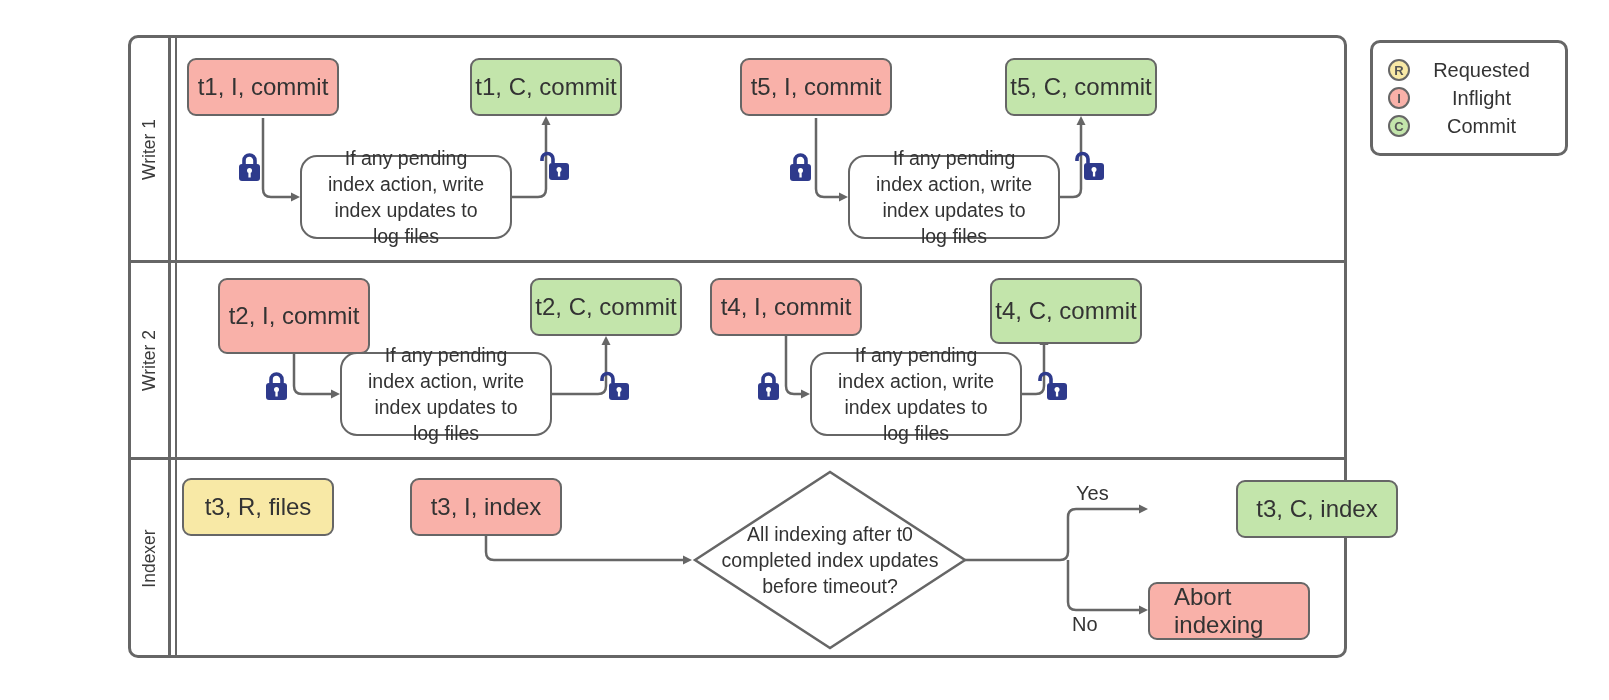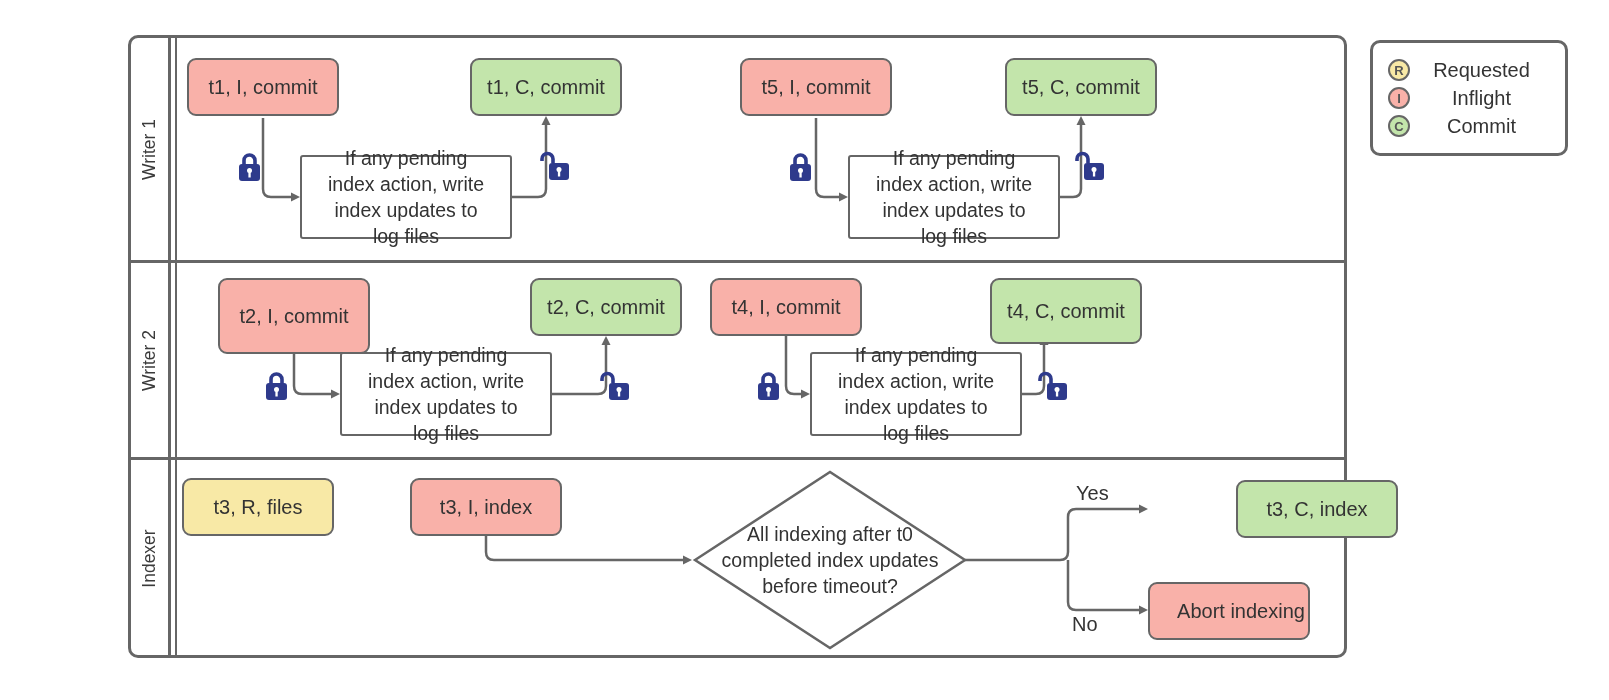--- a/index.html
+++ b/index.html
@@ -5,26 +5,26 @@
   html,body{margin:0;padding:0;background:#fff;}
   .canvas{position:relative;width:1609px;height:700px;background:#fff;overflow:hidden;
           font-family:"Liberation Sans",sans-serif;color:var(--text,#333);}
   .pool{position:absolute;left:128px;top:35px;width:1219px;height:623px;
         border:3px solid var(--stroke);border-radius:10px;box-sizing:border-box;background:#fff;}
   .hdiv{position:absolute;left:128px;width:1219px;height:3px;background:var(--stroke);}
   .vline{position:absolute;top:35px;height:623px;width:2.5px;background:var(--stroke);}
   .lane-label-cell{position:absolute;left:129px;width:40px;display:flex;align-items:center;justify-content:center;}
   .lane-label-cell span{transform:rotate(-90deg);white-space:nowrap;font-size:17.5px;color:#3b3b3b;}
   .node{position:absolute;display:flex;align-items:center;justify-content:center;
-        border:2.5px solid var(--stroke);border-radius:9px;font-size:20px;background:#fff;box-sizing:border-box;}
+        border:2.5px solid var(--stroke);border-radius:9px;font-size:24px;background:#fff;box-sizing:border-box;}
   .inflight{background:var(--inflight);}
   .commit{background:var(--commit);}
   .requested{background:var(--requested);}
   .action{position:absolute;display:flex;align-items:center;justify-content:center;
-        border:2.5px solid var(--stroke);border-radius:3px;background:#fff;box-sizing:border-box;
+        border:2.5px solid var(--stroke);border-radius:17px;background:#fff;box-sizing:border-box;
         font-size:19.5px;line-height:26px;text-align:center;padding:2px 18px;}
   .wires{position:absolute;left:0;top:0;pointer-events:none;}
   .wire{stroke:var(--stroke);stroke-width:2.5;fill:none;}
   .shape{fill:#fff;stroke:var(--stroke);stroke-width:2.5;}
   .arrowhead{fill:var(--stroke);}
   .decision-text{position:absolute;text-align:center;font-size:19.5px;line-height:26px;}
   .branch-label{position:absolute;font-size:20px;}
   .lock{position:absolute;}
   .lock-body{fill:var(--lock);}
   .lock-shackle{stroke:var(--lock);stroke-width:3.6;fill:none;}

